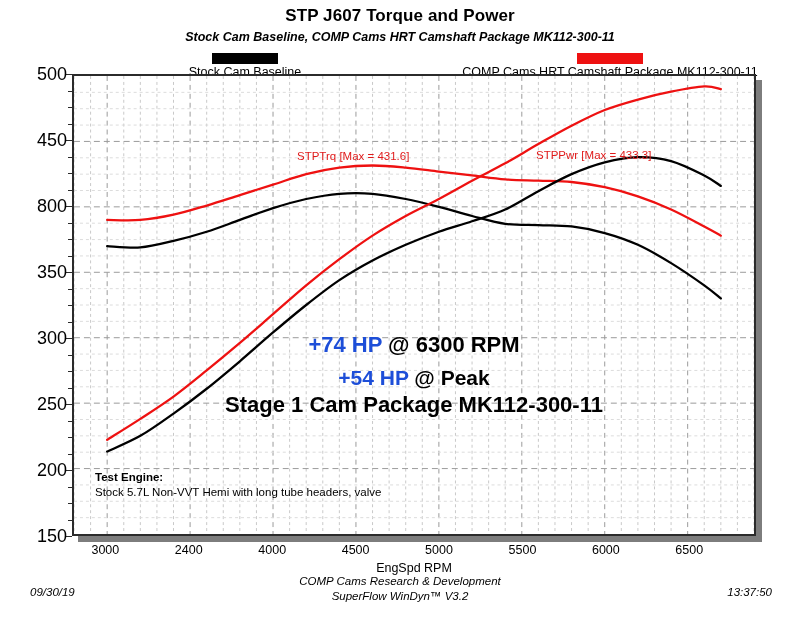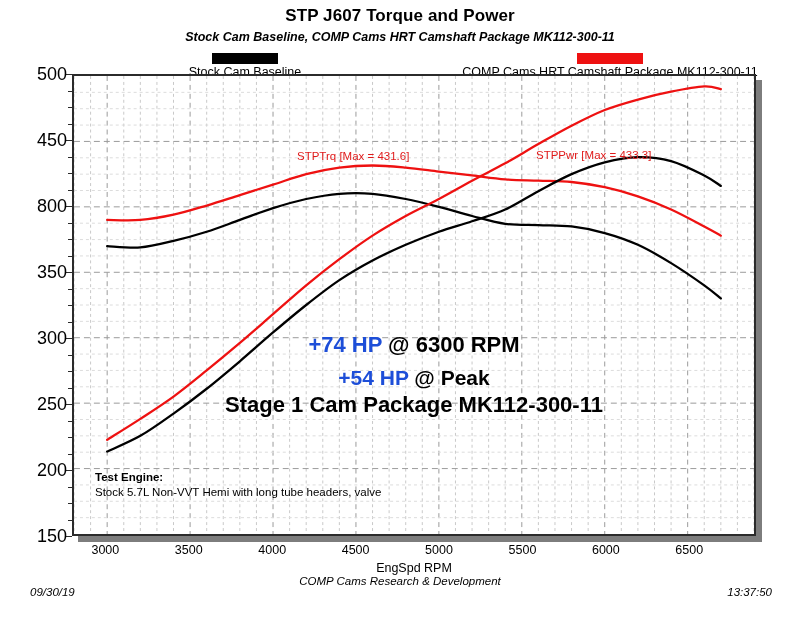--- a/index.html
+++ b/index.html
@@ -195,21 +195,21 @@
     <div class="ytick" style="top: 396px;">200</div>
     <div class="ytick" style="top: 330px;">250</div>
     <div class="ytick" style="top: 264px;">300</div>
     <div class="ytick" style="top: 198px;">350</div>
     <div class="ytick" style="top: 132px;">800</div>
     <div class="ytick" style="top: 66px;">450</div>
     <div class="ytick" style="top: 0px;">500</div>
   </div>
 <div id="x-axis-ticks">
     <div class="xtick" style="left: 33.3659px;">3000</div>
-    <div class="xtick" style="left: 116.78px;">3500</div>
+    <div class="xtick" style="left: 116.78px;">2400</div>
     <div class="xtick" style="left: 200.195px;">4000</div>
     <div class="xtick" style="left: 283.61px;">4500</div>
     <div class="xtick" style="left: 367.024px;">5000</div>
     <div class="xtick" style="left: 450.439px;">5500</div>
     <div class="xtick" style="left: 533.854px;">6000</div>
     <div class="xtick" style="left: 617.268px;">6500</div>
   </div>
 <div id="x-axis-label">EngSpd RPM</div>
 
 <div class="series-annotation" id="ann-trq">STPTrq [Max = 431.6]</div>
@@ -226,14 +226,15 @@
 <div class="callout" id="callout-3">Stage 1 Cam Package MK112-300-11</div>
 
 <div id="test-engine-note">
   <div id="test-engine-title">Test Engine:</div>
   <div>Stock 5.7L Non-VVT Hemi with long tube headers, valve</div>
 </div>
 
 <div id="footer-date">09/30/19</div>
 <div id="footer-center">
   <div>COMP Cams Research &amp; Development</div>
+  <div>SuperFlow WinDyn™ V3.2</div>
 </div>
 <div id="footer-time">13:37:50</div>
 
 </body></html>

